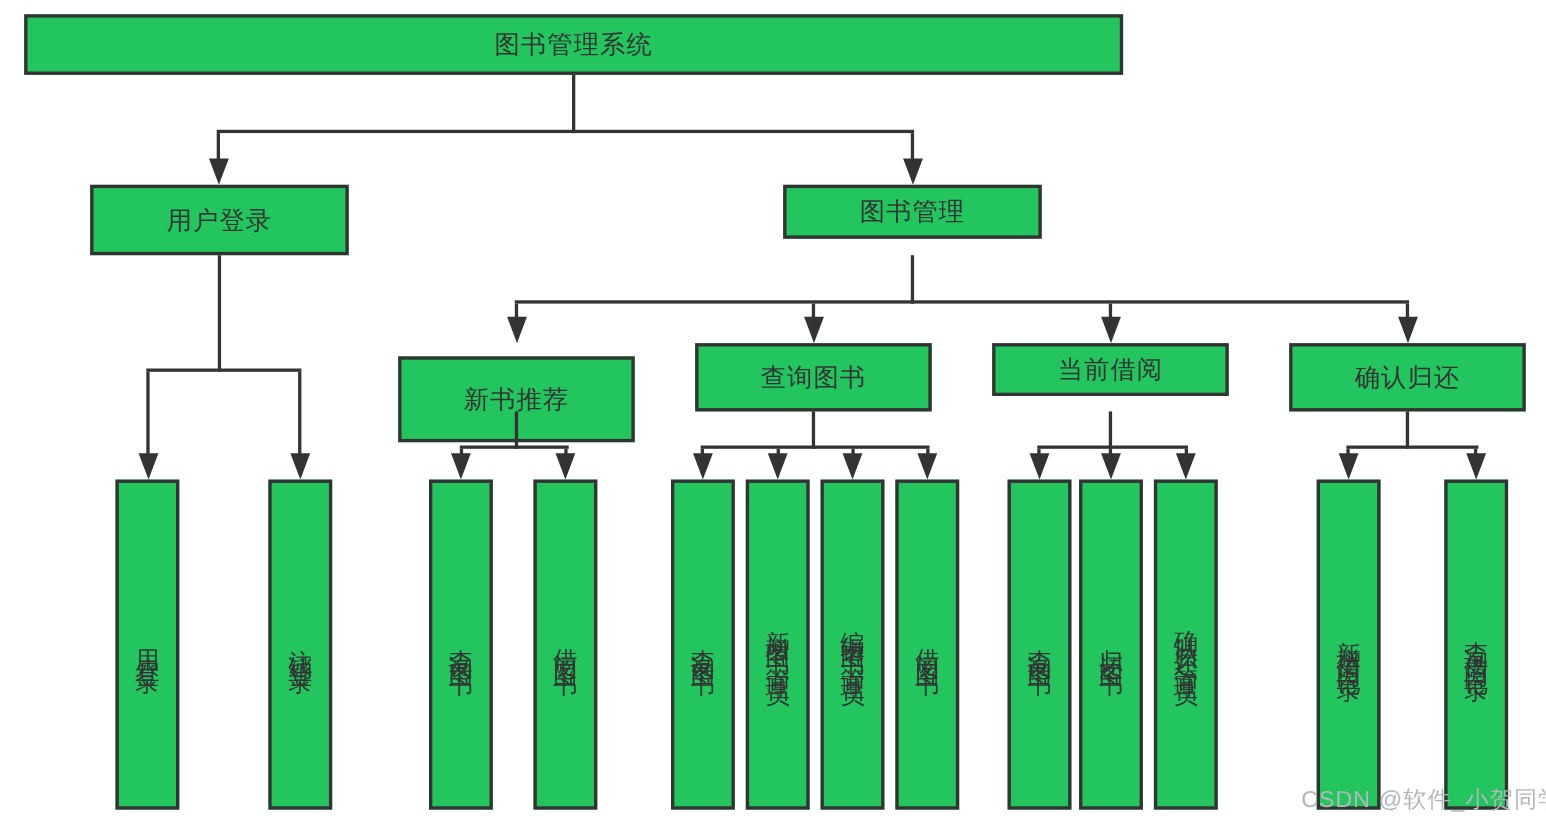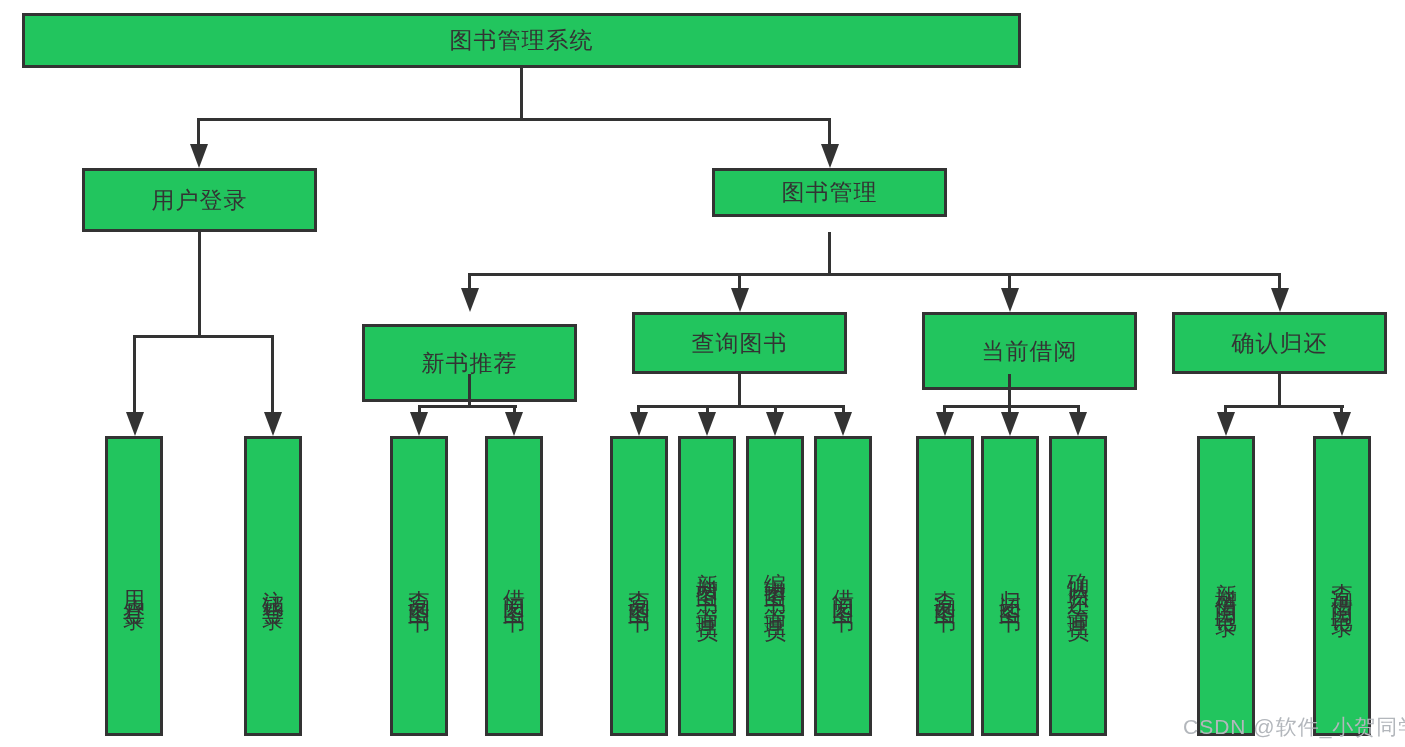--- a/index.html
+++ b/index.html
@@ -104,21 +104,21 @@
   <div class="arrow" style="left:731px;top:288px"></div>
   <div class="arrow" style="left:1001px;top:288px"></div>
   <div class="arrow" style="left:1271px;top:288px"></div>
 
   <div class="box h" style="left:362px;top:324px;width:215px;height:78px">
     <span>新书推荐</span>
   </div>
   <div class="box h" style="left:632px;top:312px;width:215px;height:62px">
     <span>查询图书</span>
   </div>
-  <div class="box h" style="left:922px;top:312px;width:215px;height:78px">
+  <div class="box h" style="left:902px;top:312px;width:215px;height:48px">
     <span>当前借阅</span>
   </div>
   <div class="box h" style="left:1172px;top:312px;width:215px;height:62px">
     <span>确认归还</span>
   </div>
 
   <div class="ln" style="left:468px;top:374px;width:3px;height:34px"></div>
   <div class="ln" style="left:418px;top:405px;width:99px;height:3px"></div>
   <div class="ln" style="left:418px;top:408px;width:3px;height:8px"></div>
   <div class="ln" style="left:513px;top:408px;width:3px;height:8px"></div>

